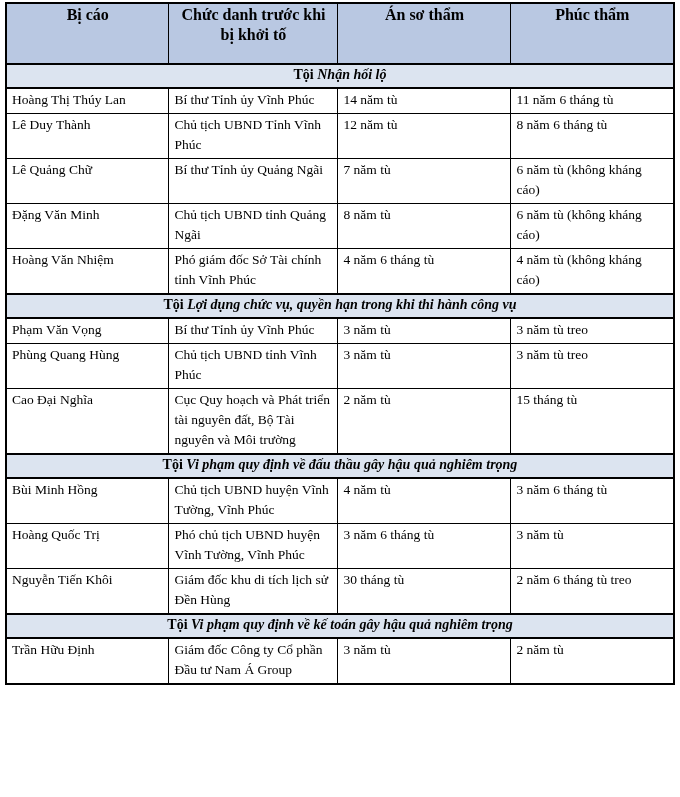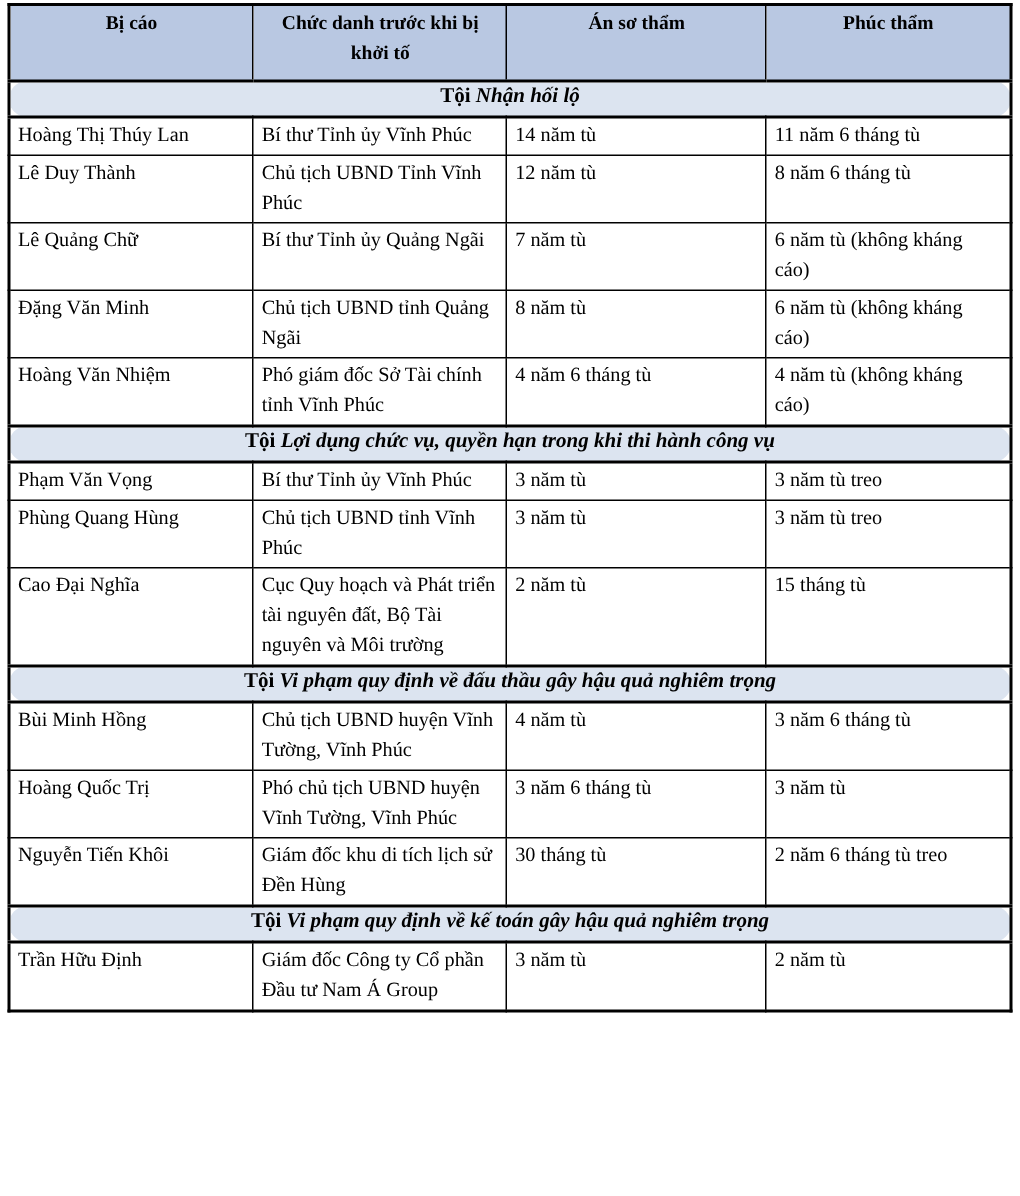--- a/index.html
+++ b/index.html
@@ -32,33 +32,32 @@
     vertical-align:top;
     font-size:13.5px;
     line-height:20px;
     padding:1px 5px 3px 5px;
     overflow:hidden;
   }
   thead th{
     background:var(--header-bg);
     font-weight:bold;
     text-align:center;
-    font-size:13px;
+    font-size:16px;
     border-bottom:2px solid var(--border);
-    padding-bottom:8px;
+    padding-bottom:18px;
   }
   td.section-cell{
     background:var(--section-bg);
     text-align:center;
     font-weight:bold;
     font-size:14px;
     border-top:2px solid var(--border);
     border-bottom:2px solid var(--border);
     padding:0 5px 2px 5px;
-    border-radius:12px;
   }
   td.section-cell .prefix{font-style:normal;}
   td.section-cell .offense{font-style:italic;}
 </style>
 </head>
 <body>
 
 <table>
   <colgroup>
     <col class="c1">

